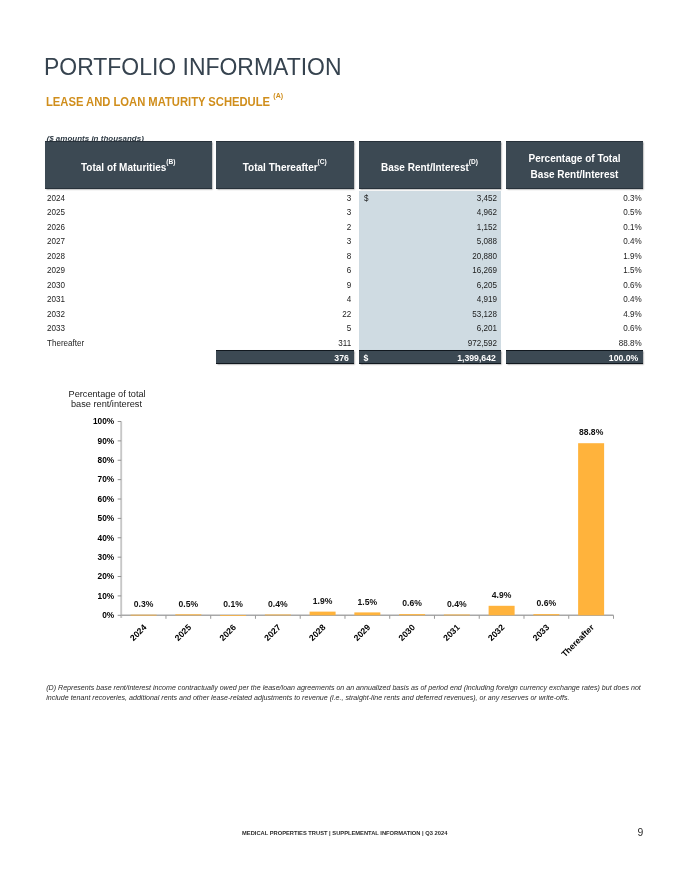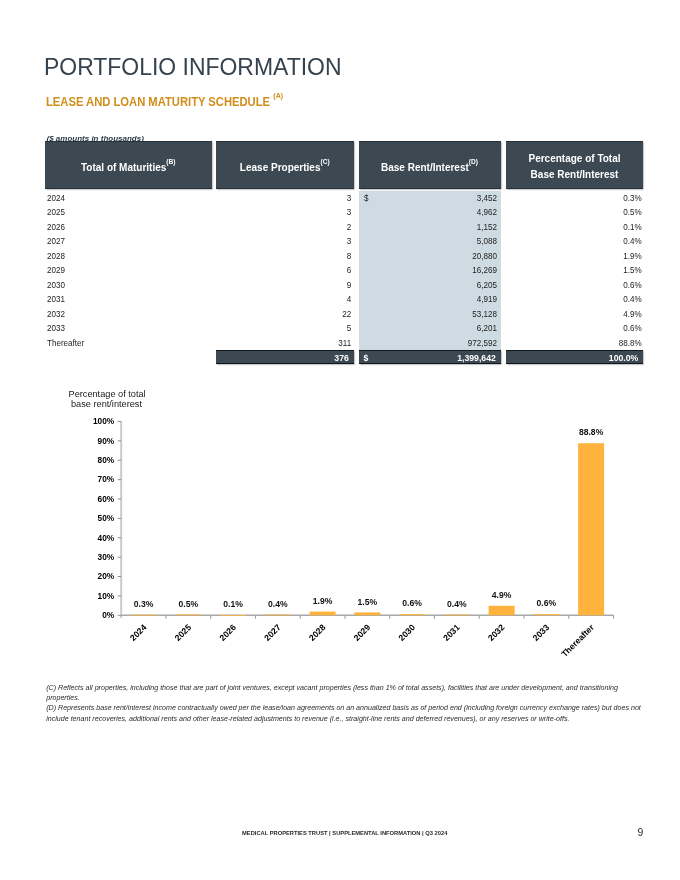--- a/index.html
+++ b/index.html
@@ -118,21 +118,21 @@
 
   <div class="units-note">($ amounts in thousands)</div>
 
   <div class="table">
     <div class="shade"></div>
     <div class="thead">
       <div class="th th-1">
           <span><span>Total of Maturities</span><sup>(B)</sup></span>
         </div>
       <div class="th th-2">
-          <span><span>Lease Properties</span><sup>(C)</sup></span>
+          <span><span>Total Thereafter</span><sup>(C)</sup></span>
         </div>
       <div class="th th-3">
           <span><span>Base Rent/Interest</span><sup>(D)</sup></span>
         </div>
       <div class="th th-4">
           <span><span>Percentage of Total</span><br><span>Base Rent/Interest</span></span>
         </div>
     </div>
     <div class="rows">
         <div class="row">
@@ -296,20 +296,19 @@
       <text x="542.3681818181818" y="606.3372" text-anchor="middle" font-size="8.6" font-weight="700" fill="#111" font-family="&quot;Liberation Sans&quot;,sans-serif">0.6%</text>
       <line x1="564.7454545454545" y1="615.3" x2="564.7454545454545" y2="618.8" stroke="#9a9a9a" stroke-width="1"></line>
       <text x="545.8681818181818" y="627.9" text-anchor="end" font-size="8.6" font-weight="700" fill="#000" font-family="&quot;Liberation Sans&quot;,sans-serif" transform="rotate(-45 545.8681818181818 627.9)">2033</text>
       <rect x="574.1227272727273" y="443.2056" width="26" height="172.09439999999995" fill="#FFB33C"></rect>
       <text x="587.1227272727273" y="435.4056" text-anchor="middle" font-size="8.6" font-weight="700" fill="#111" font-family="&quot;Liberation Sans&quot;,sans-serif">88.8%</text>
       <line x1="609.5" y1="615.3" x2="609.5" y2="618.8" stroke="#9a9a9a" stroke-width="1"></line>
       <text x="590.6227272727273" y="627.9" text-anchor="end" font-size="8.6" font-weight="700" fill="#000" font-family="&quot;Liberation Sans&quot;,sans-serif" transform="rotate(-45 590.6227272727273 627.9)">Thereafter</text>
     </svg>
 
   <div class="notes">
-      <p>(C) Reflects all properties, including those that are part of joint ventures, except vacant properties (less than 1% of total assets), facilities that are under development, and transitioning properties.</p>
       <p>(D) Represents base rent/interest income contractually owed per the lease/loan agreements on an annualized basis as of period end (including foreign currency exchange rates) but does not include tenant recoveries, additional rents and other lease-related adjustments to revenue (i.e., straight-line rents and deferred revenues), or any reserves or write-offs.</p>
     </div>
 
   <div class="footer">MEDICAL PROPERTIES TRUST | SUPPLEMENTAL INFORMATION | Q3 2024</div>
   <div class="pageno">9</div>
 
 </div>
 
 </body></html>

